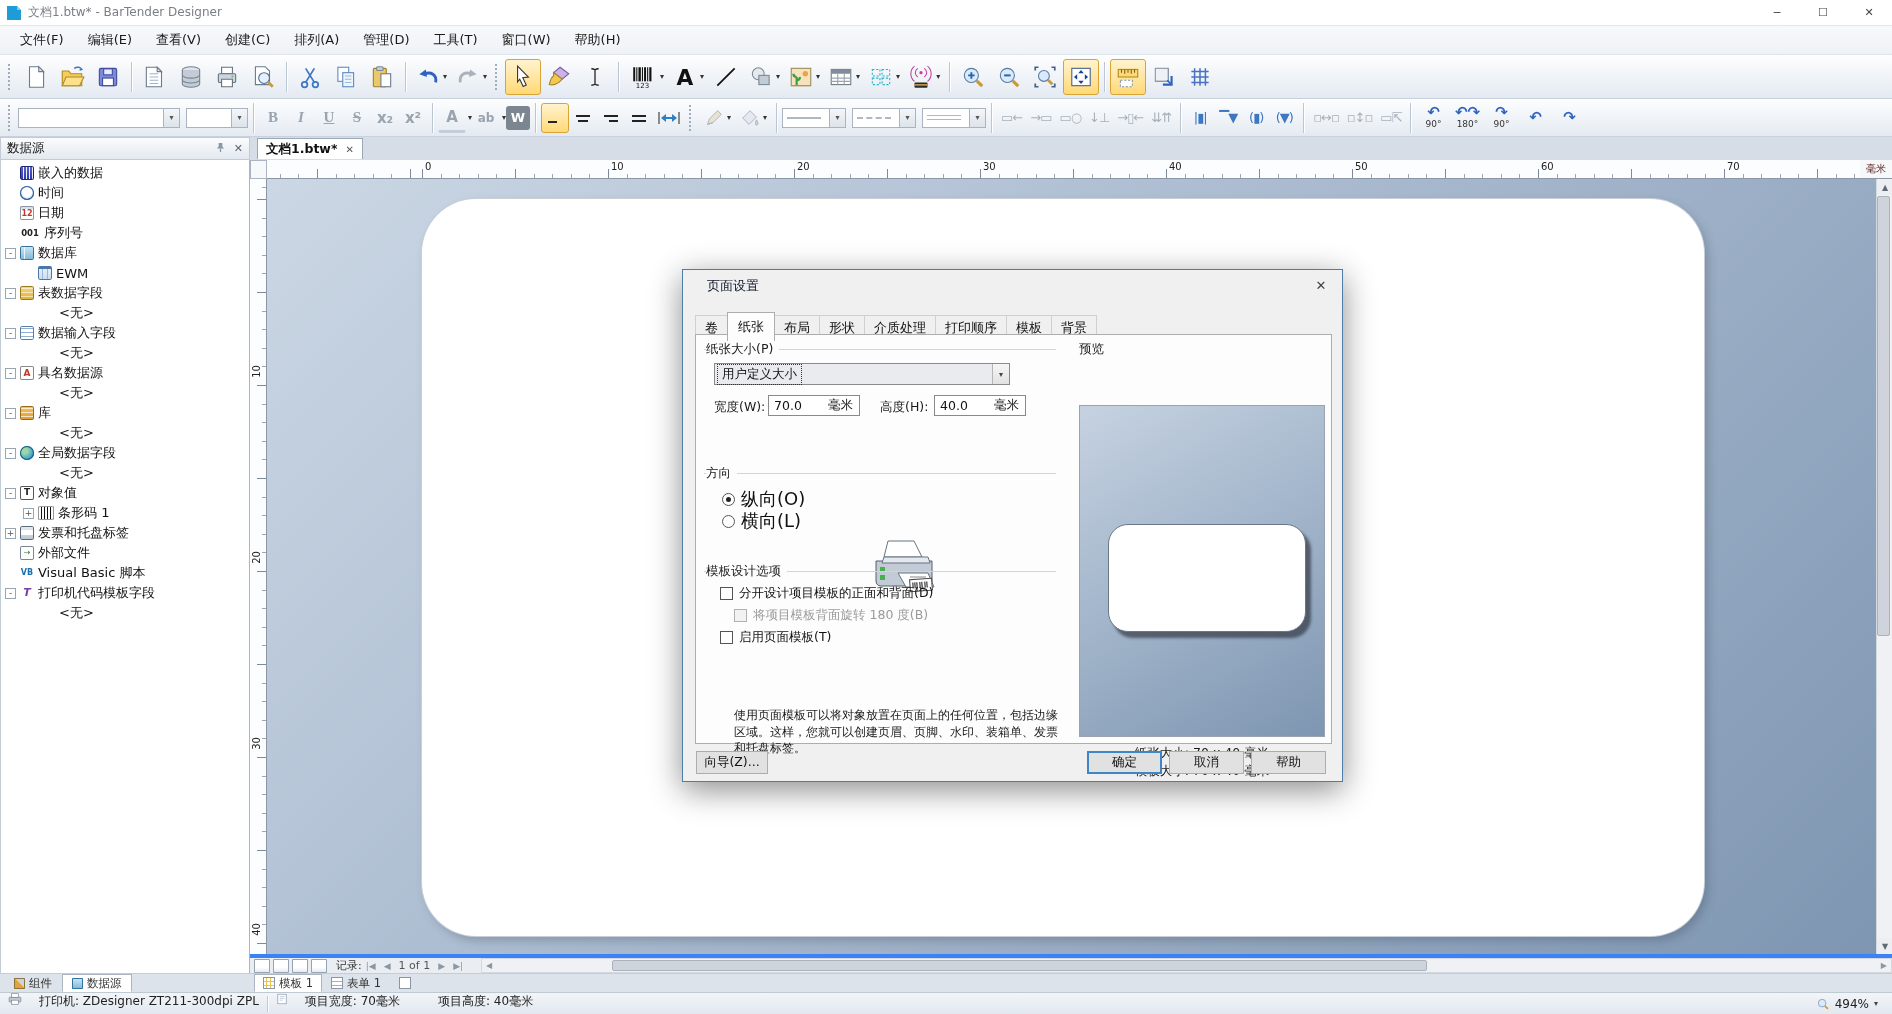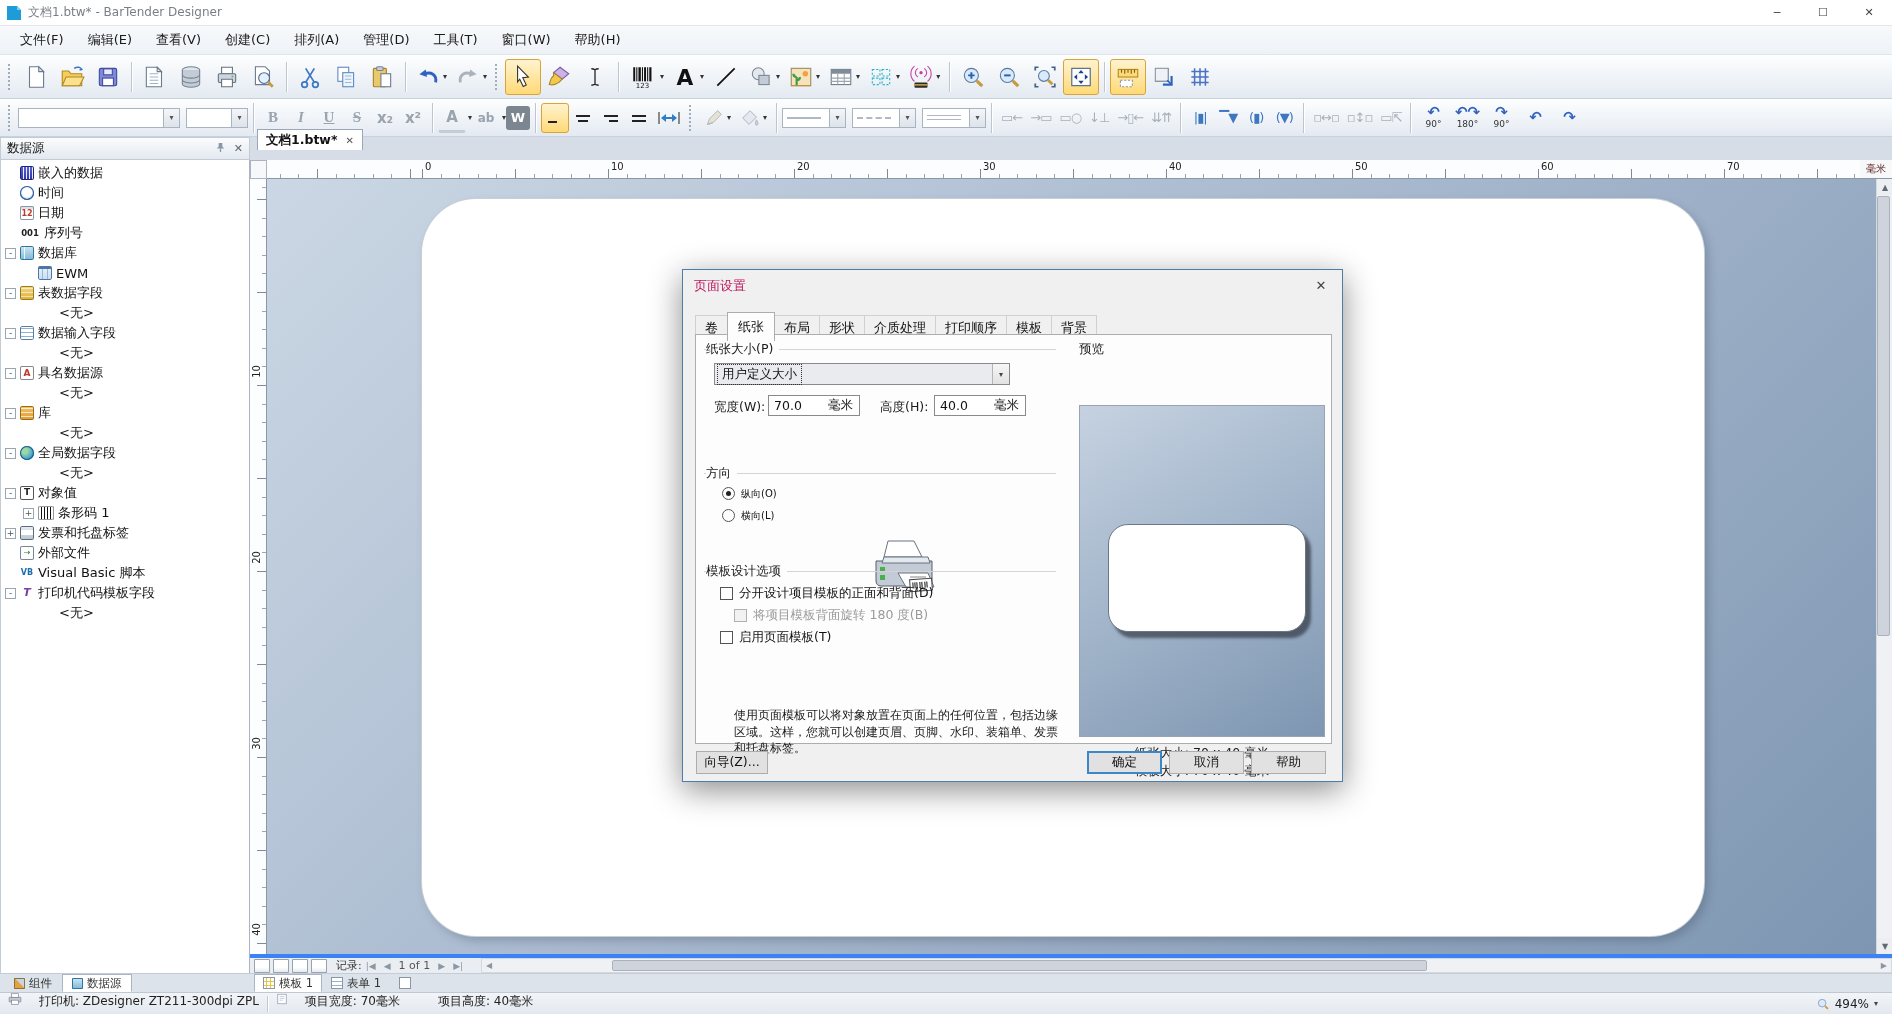--- a/index.html
+++ b/index.html
@@ -27,21 +27,21 @@
   .tb-combo{height:20px;background:#fff;border:1px solid #aab4c0;position:relative;display:flex;align-items:center}
   .tb-combo .arrow{position:absolute;right:0;top:0;width:16px;height:100%;background:linear-gradient(#f4f6f9,#dde3ea);border-left:1px solid #aab4c0;font-size:8px;color:#555;display:flex;align-items:center;justify-content:center}
   .mini{font-size:13px;color:#a7b0ba;letter-spacing:-1px}
   .mini.blue{color:#3d77c2}
   .rotbtn{display:flex;flex-direction:column;align-items:center;min-width:34px;height:34px;justify-content:center}
   .rotbtn .arr{font-size:15px;color:#2f63c0;font-weight:bold;line-height:13px}
   .rotbtn .deg{font-size:9px;color:#333}
   
   #sidebar-header{position:absolute;left:0;top:137px;width:250px;height:23px;background:linear-gradient(#fbfcfd,#e3e9f0);border:1px solid #c2cbd6;display:flex;align-items:center;padding:0 6px;font-size:12.5px}
   #sidebar-header .hic{margin-left:auto;display:flex;gap:8px;color:#5b6672;font-size:11px}
-  #doctab-strip{position:absolute;left:253px;top:127px;width:1639px;height:23px;display:flex;align-items:flex-end}
+  #doctab-strip{position:absolute;left:253px;top:136px;width:1639px;height:23px;display:flex;align-items:flex-end}
   .doctab{background:#fff;border:1px solid #9aa7b7;border-bottom:none;height:21px;display:flex;align-items:center;gap:8px;padding:0 8px;font-size:12.5px;margin-left:4px}
   .doctab .x{font-size:10px;color:#555}
   
   #sidebar{position:absolute;left:0;top:160px;width:250px;height:813px;background:#fff;border-left:1px solid #c2cbd6;border-right:1px solid #aab4c2;overflow:hidden;padding-top:3px}
   .trow{display:flex;align-items:center;gap:4px;height:20px;font-size:13px;color:#111;white-space:nowrap}
   .exp{width:11px;height:11px;font-size:9px;line-height:8px;text-align:center;color:#555;border:1px solid #98a5b3;background:#fff;flex:0 0 auto}
   .exp:empty{visibility:hidden}
   .lv0{padding-left:4px}.lv1{padding-left:19px}.lv2{padding-left:22px}.lv3{padding-left:58px}
   .tree-ico{width:14px;height:14px;border-radius:2px;flex:0 0 auto;position:relative;text-align:center}
   .ico-embedded{background:repeating-linear-gradient(90deg,rgba(255,255,255,.9) 0 1px,transparent 1px 3px),linear-gradient(#5a62d8,#2c35a6);box-shadow:inset 0 0 0 1px #1d2476}
@@ -104,36 +104,36 @@
   .pico{width:11px;height:11px;border-radius:1px}
   .pico.comp{background:linear-gradient(45deg,#e2a23c 50%,#c8d4e0 50%);box-shadow:inset 0 0 0 1px #8a7340}
   .pico.ds{background:linear-gradient(#cfe8f2,#7db7d8);box-shadow:inset 0 0 0 1px #33749e}
   
   #statusbar{position:absolute;left:0;top:992px;width:1892px;height:22px;background:linear-gradient(#f2f5f8,#e2e8ef);border-top:1px solid #c0c8d2;display:flex;align-items:center;font-size:12px;color:#222}
   .scell{display:flex;align-items:flex-start;gap:17px;padding:0 8px;height:100%}
   .sdiv{width:1px;height:16px;background:#c0c8d2;box-shadow:1px 0 0 #fff}
   #zoomcell{margin-left:auto;display:flex;align-items:center;gap:5px;padding-right:14px}
   
   #dialog{position:absolute;left:682px;top:269px;width:661px;height:513px;background:#f0f0f0;border:1px solid #4f7daa;box-shadow:0 8px 30px rgba(0,0,0,.45);z-index:50}
-  #dlg-title{position:absolute;left:0;top:0;width:100%;height:32px;display:flex;align-items:center;padding-left:11px;font-size:13px;color:#be185d}
+  #dlg-title{position:absolute;left:0;top:0;width:100%;height:32px;display:flex;align-items:center;padding-left:24px;font-size:13px;color:#0f172a}
   #dlg-close{position:absolute;right:0;top:0;width:42px;height:30px;display:flex;align-items:center;justify-content:center;color:#444;font-size:13px}
   #dlg-tabs{position:absolute;left:12px;top:42px;display:flex;align-items:flex-end}
   .dtab{padding:3px 9px 4px;font-size:13px;background:#f0f0f0;border:1px solid #d0d0d0;border-bottom:none;margin-right:-1px;position:relative}
   .dtab.active{background:#fdfdfd;border-color:#adadad;padding:5px 10px 5px;z-index:2}
   #dlg-page{position:absolute;left:12px;top:64px;width:637px;height:410px;background:#fdfdfd;border:1px solid #adadad}
   .glegend{position:absolute;font-size:12.5px;color:#1a1a1a;background:#fdfdfd;padding-right:6px;z-index:2}
   .gline{position:absolute;height:1px;background:#d4d4d4}
   .dfield{position:absolute;background:#fff;border:1px solid #8a8a8a;height:21px;display:flex;align-items:center;font-size:12.5px}
   .dfield .val{padding-left:5px;flex:1}
   .dfield .unit{padding-right:6px;color:#111}
   .dlabel{position:absolute;font-size:12.5px;color:#1a1a1a}
   #combo{position:absolute;left:18px;top:74px;width:296px;height:22px;background:#e9ebee;border:1px solid #8a8a8a;display:flex;align-items:center}
   #combo .ctext{margin-left:3px;padding:1px 4px;font-size:12.5px;outline:1px dotted #333}
   #combo .carrow{margin-left:auto;width:17px;height:100%;display:flex;align-items:center;justify-content:center;font-size:8px;color:#444;border-left:1px solid #b5b5b5;background:linear-gradient(#f6f6f6,#e2e2e2)}
-  .radio{position:absolute;display:flex;align-items:flex-start;gap:6px;font-size:10px}
+  .radio{position:absolute;display:flex;align-items:center;gap:6px;font-size:18px}
   .rdot{width:13px;height:13px;border:1px solid #555;border-radius:50%;background:#fff;position:relative}
   .rdot.on::after{content:"";position:absolute;left:3px;top:3px;width:5px;height:5px;border-radius:50%;background:#222}
   .check{position:absolute;display:flex;align-items:center;gap:6px;font-size:12.5px}
   .cbox{width:13px;height:13px;border:1px solid #555;background:#fff}
   .check.disabled{color:#9a9a9a}
   .check.disabled .cbox{border-color:#b0b0b0;background:#f2f2f2}
   #desc{position:absolute;left:38px;top:372px;width:330px;font-size:12px;line-height:1.38;color:#1a1a1a}
   #pvbox{position:absolute;left:383px;top:70px;width:246px;height:332px;border:1px solid #9aa4b0;background:linear-gradient(150deg,#c6d2e1 0%,#a8bace 40%,#7e96b2 100%)}
   #pvlabel{position:absolute;left:28px;top:118px;width:198px;height:108px;background:#fff;border-radius:20px;border:1px solid #6b7788;box-shadow:5px 6px 3px rgba(25,28,35,.55)}
   .pvsize{position:absolute;left:383px;width:246px;text-align:center;font-size:12.5px;color:#1a1a1a}

